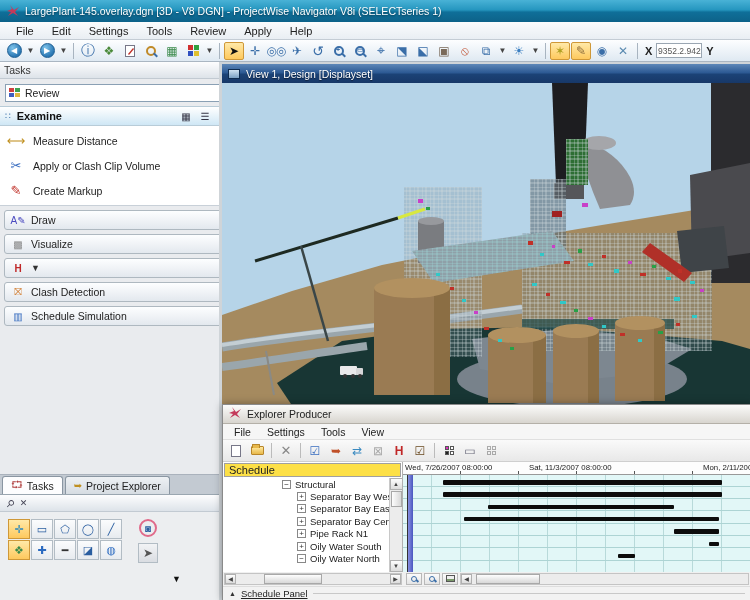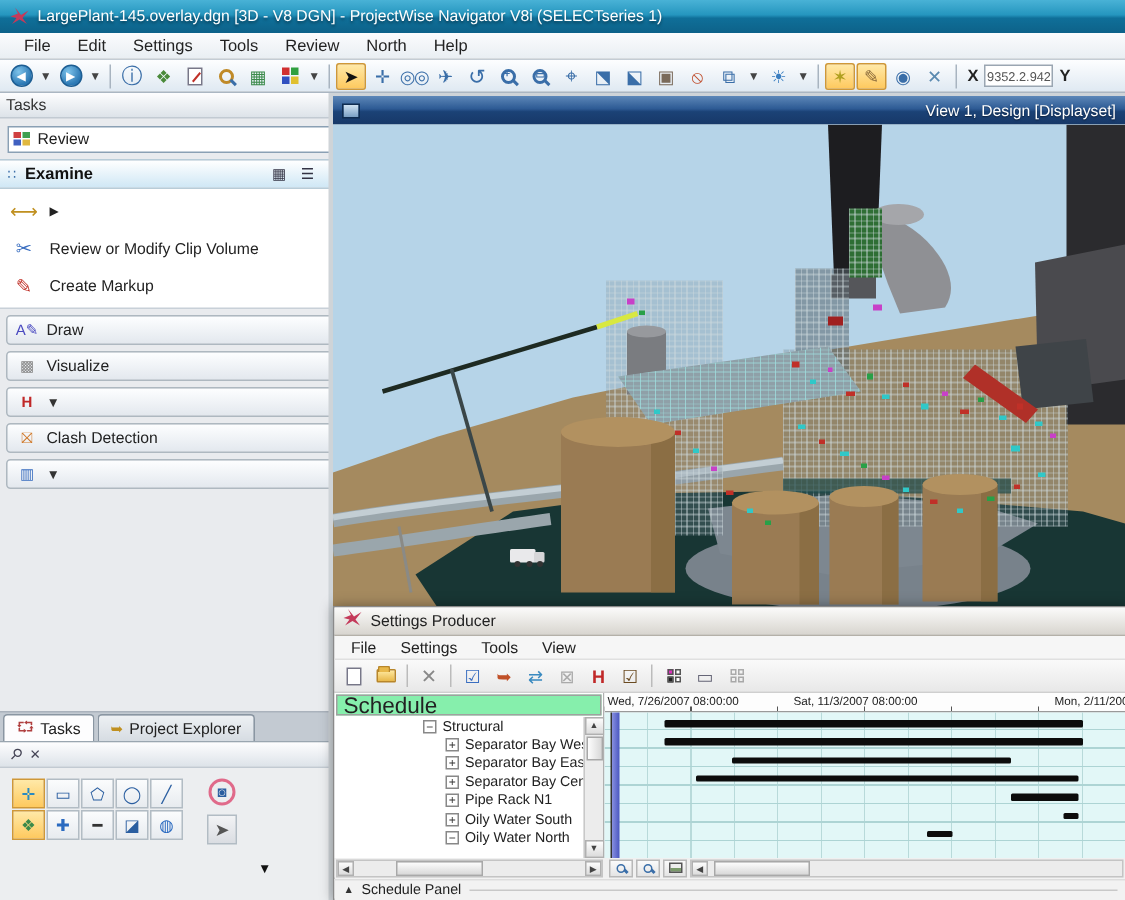--- a/index.html
+++ b/index.html
@@ -96,21 +96,21 @@
   .ring-icon { width:18px; height:18px; border-radius:50%; border:2px solid #e06a8a; display:flex; align-items:center; justify-content:center; font-size:10px; color:#2a5ea0; }
   .cursor-box { width:20px; height:20px; border:1px solid #b2bcc4; background:linear-gradient(#f2f3f5,#dadde2);
     display:flex; align-items:center; justify-content:center; color:#555; font-size:12px; }
   .drop-tri { font-size:9px; color:#111; }
 
   
   #view-window { position:absolute; left:219px; top:62px; width:531px; height:538px; background:#cfd4d8; }
   .view-titlebar { position:absolute; left:3px; top:2px; right:0; height:19px;
     background:linear-gradient(#5d87b8 0%, #2d5globe188 10%, #24508c 50%, #173868 100%);
     background:linear-gradient(#5d87b8 0%, #2d5a94 45%, #1b4276 55%, #173868 100%);
-    display:flex; align-items:center; padding:0 6px; gap:6px;justify-content:space-between; }
+    display:flex; align-items:center; padding:0 6px; gap:6px; }
   .view-titlebar .vt-text { color:#fff; font-size:10.5px; text-shadow:0 1px 1px rgba(0,0,0,.5); }
   .vt-icon { width:12px; height:10px; background:linear-gradient(#cfe2f2,#7aa0c4); border:1px solid #0f2c50; }
   #viewport { position:absolute; left:3px; top:21px; width:528px; height:517px; overflow:hidden; background:#b6d4e8; }
 
   
   #anim-producer { position:absolute; left:222px; top:404px; width:530px; height:196px;
     background:#f2f2f2; border:1px solid #8a8a8a; box-shadow:0 0 8px rgba(0,0,0,.35); }
   .ap-titlebar { height:19px; background:linear-gradient(#fbfbfa,#d8d5cf); border-bottom:1px solid #b4b0a8;
     display:flex; align-items:center; padding:0 5px; gap:5px; }
   .ap-titlebar .ap-title { font-size:10.5px; color:#222; }
@@ -118,21 +118,21 @@
   .ap-menubar .menu-item { font-size:10.5px; color:#222; padding:0 7px; }
   .ap-toolbar { height:22px; background:linear-gradient(#fafafa,#e8e8e8); border-bottom:1px solid #cfcfcf;
     display:flex; align-items:center; padding:0 3px; gap:1px; }
   .ap-btn { width:20px; height:18px; display:flex; align-items:center; justify-content:center; font-size:12px; border-radius:2px; }
   .ap-sep { width:1px; height:15px; background:#bbb; margin:0 3px; }
   .dot-grid { display:grid; grid-template-columns:4px 4px; grid-template-rows:4px 4px; gap:1px; }
   .dot-grid i { display:block; border:1px solid #555; }
 
   .ap-content { position:absolute; left:0; top:57px; right:0; height:110px; display:flex; }
   .tree-pane { width:180px; position:relative; border-right:1px solid #b0b0b0; background:#fff; }
-  .tree-header { height:14px; border:1px solid #a0a0a0; background:#86efac; font-size:15px; color:#222;
+  .tree-header { height:14px; border:1px solid #a0a0a0; background:#fde047; font-size:11px; color:#222;
     display:flex; align-items:center; padding:0 4px; margin:1px; }
   .tree-body { position:absolute; left:1px; top:16px; right:13px; bottom:0; overflow:hidden; }
   .tree-row { height:12.4px; display:flex; align-items:center; gap:4px; }
   .tree-row.lvl0 { padding-left:58px; }
   .tree-row.lvl1 { padding-left:73px; }
   .tree-toggle { width:9px; height:9px; border:1px solid #888; background:#fff; font-size:8px; line-height:7px;
     text-align:center; color:#333; flex:none; }
   .tree-label { font-size:9.5px; color:#222; white-space:nowrap; }
   .tree-vscroll { position:absolute; right:0; top:16px; bottom:0; width:13px; background:#ececec; border-left:1px solid #c8c8c8;
     display:flex; flex-direction:column; align-items:center; }
@@ -160,21 +160,21 @@
   .hthumb { height:10px; background:linear-gradient(#fdfdfd,#d8d8d8); border:1px solid #a8a8a8; }
   .gantt-zoom-btns { display:flex; gap:2px; margin-left:4px; align-items:center; }
   .gz-btn { width:16px; height:12px; border:1px solid #b8b8b8; background:linear-gradient(#fbfbfb,#e4e4e4);
     display:flex; align-items:center; justify-content:center; }
   .mag2 { position:relative; width:6px; height:6px; border:1.4px solid #3a6ea8; border-radius:50%; }
   .mag2::after { content:""; position:absolute; width:3px; height:1.5px; background:#3a6ea8; right:-3px; bottom:-1px; transform:rotate(45deg); }
   .img-glyph { width:9px; height:7px; border:1px solid #555; background:linear-gradient(#eee 55%, #7a9a6a 55%); }
 
   .schedule-panel-bar { position:absolute; left:0; top:181px; right:0; height:14px; background:#f2f2f2;
     display:flex; align-items:center; gap:5px; padding:0 6px; border-top:1px solid #ddd; }
-  .schedule-panel-bar .sp-label { font-size:9.5px; color:#222; white-space:nowrap; }
+  .schedule-panel-bar .sp-label { font-size:9.5px; color:#222; white-space:nowrap;text-decoration:underline; }
   .sp-rule { flex:1; height:1px; background:#c8c8c8; }
   .sp-tri { font-size:7px; color:#333; }
 
   .folder-glyph { width:13px; height:9px; background:linear-gradient(#ffe9a0,#e8b84a); border:1px solid #b8862a; border-radius:1px; position:relative; }
   .folder-glyph::before { content:""; position:absolute; left:0; top:-3px; width:6px; height:3px; background:#e8b84a; border:1px solid #b8862a; border-bottom:none; border-radius:1px 1px 0 0; }
   .page-glyph { width:10px; height:12px; background:#fff; border:1px solid #778; position:relative; }
 </style>
 </head>
 <body>
 
@@ -188,21 +188,21 @@
     </span>
     <span class="title-text">LargePlant-145.overlay.dgn [3D - V8 DGN] - ProjectWise Navigator V8i (SELECTseries 1)</span>
   </div>
 
   <div id="menubar">
     <span class="menu-item">File</span>
     <span class="menu-item">Edit</span>
     <span class="menu-item">Settings</span>
     <span class="menu-item">Tools</span>
     <span class="menu-item">Review</span>
-    <span class="menu-item">North</span>
+    <span class="menu-item">Apply</span>
     <span class="menu-item">Help</span>
   </div>
 
   <div id="maintoolbar">
     <span class="tb-btn">
         <span class="nav-circle">◀</span>
       </span>
     <span class="tb-btn small">▼</span>
     <span class="tb-btn">
         <span class="nav-circle">▶</span>
@@ -290,25 +290,26 @@
       <span class="ex-title">Examine</span>
       <span class="ex-mini">▦</span>
       <span class="ex-mini">☰</span>
       <span class="ex-mini">▤</span>
       <span class="ex-mini" style="font-size:8px;">▲</span>
     </div>
 
     <div class="examine-body">
       <div class="task-item">
         <span class="ti-icon" style="color:#c09020;">⟷</span>
+        <span class="ti-label">Measure Distance</span>
         <span class="ti-arrow">▶</span>
       </div>
       <div class="task-item">
         <span class="ti-icon" style="color:#3a6ec0;">✂</span>
-        <span class="ti-label">Review or Modify Clip Volume</span>
+        <span class="ti-label">Apply or Clash Clip Volume</span>
         <span class="ti-arrow">▶</span>
       </div>
       <div class="task-item">
         <span class="ti-icon" style="color:#c03028;">✎</span>
         <span class="ti-label">Create Markup</span>
         <span class="ti-arrow">▶</span>
       </div>
     </div>
 
     <div class="group-list">
@@ -326,20 +327,21 @@
         <span class="gb-icon" style="color:#c02828; font-weight:bold;">H</span>
         <span class="gb-chev">▼</span>
       </div>
       <div class="group-bar">
         <span class="gb-icon" style="color:#d07828;">⛝</span>
         <span class="gb-label">Clash Detection</span>
         <span class="gb-chev">▼</span>
       </div>
       <div class="group-bar">
         <span class="gb-icon" style="color:#3a6ec0;">▥</span>
+        <span class="gb-label">Schedule Simulation</span>
         <span class="gb-chev">▼</span>
       </div>
     </div>
 
     <div id="dock-filler"></div>
 
     <div class="bottom-tabs">
       <span class="tab active">
         <span class="tab-glyph" style="color:#b04040;">⮔</span>
         <span>Tasks</span>
@@ -507,21 +509,21 @@
     </div>
   </div>
 
   <div id="anim-producer">
     <div class="ap-titlebar">
       <span class="app-icon">
         <svg width="14" height="12" viewBox="0 0 14 12">
             <path d="M1,6 L6,4 L4,0 L8,5 L13,2 L9,7 L12,11 L7,8 L2,11 L5,7 Z" fill="#c43a5a"></path>
           </svg>
       </span>
-      <span class="ap-title">Settings Producer</span>
+      <span class="ap-title">Explorer Producer</span>
     </div>
     <div class="ap-menubar">
       <span class="menu-item">File</span>
       <span class="menu-item">Settings</span>
       <span class="menu-item">Tools</span>
       <span class="menu-item">View</span>
     </div>
     <div class="ap-toolbar">
       <span class="ap-btn">
           <span class="page-glyph"></span>

